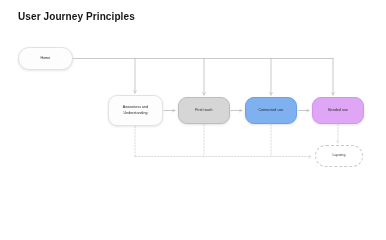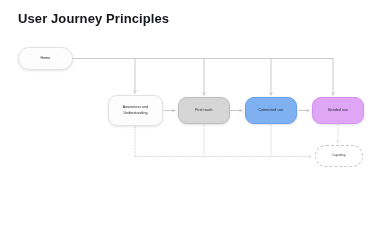--- a/index.html
+++ b/index.html
@@ -20,21 +20,21 @@
     position: absolute;
     inset: 0;
     width: 386px;
     height: 196px;
   }
 
   #title {
     position: absolute;
     left: 18px;
     top: 11px;
-    font-size: 13px;
+    font-size: 10px;
     font-weight: bold;
     color: #15161a;
     letter-spacing: 0.1px;
     white-space: nowrap;
   }
 
   
   #wires {
     position: absolute;
     left: 0;

